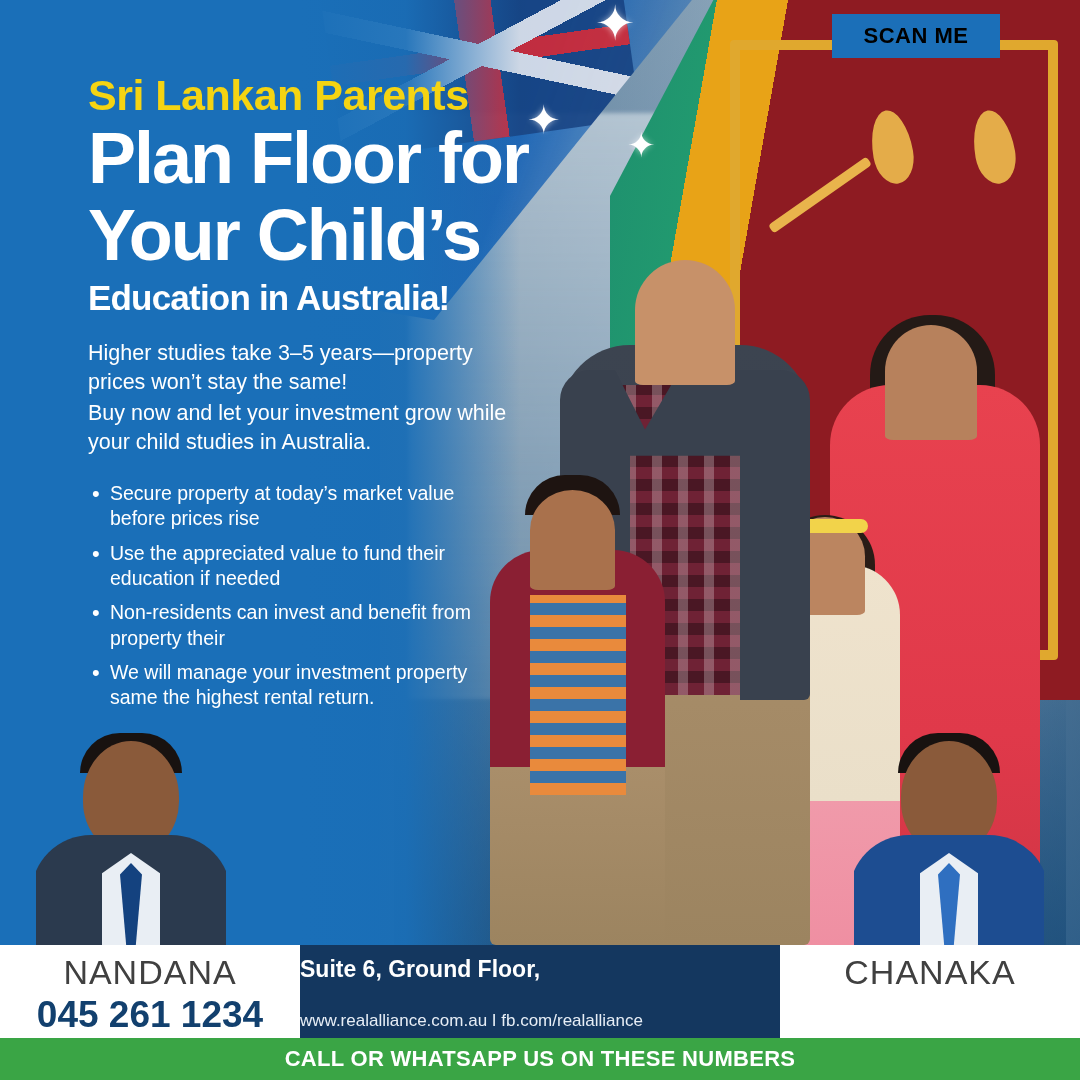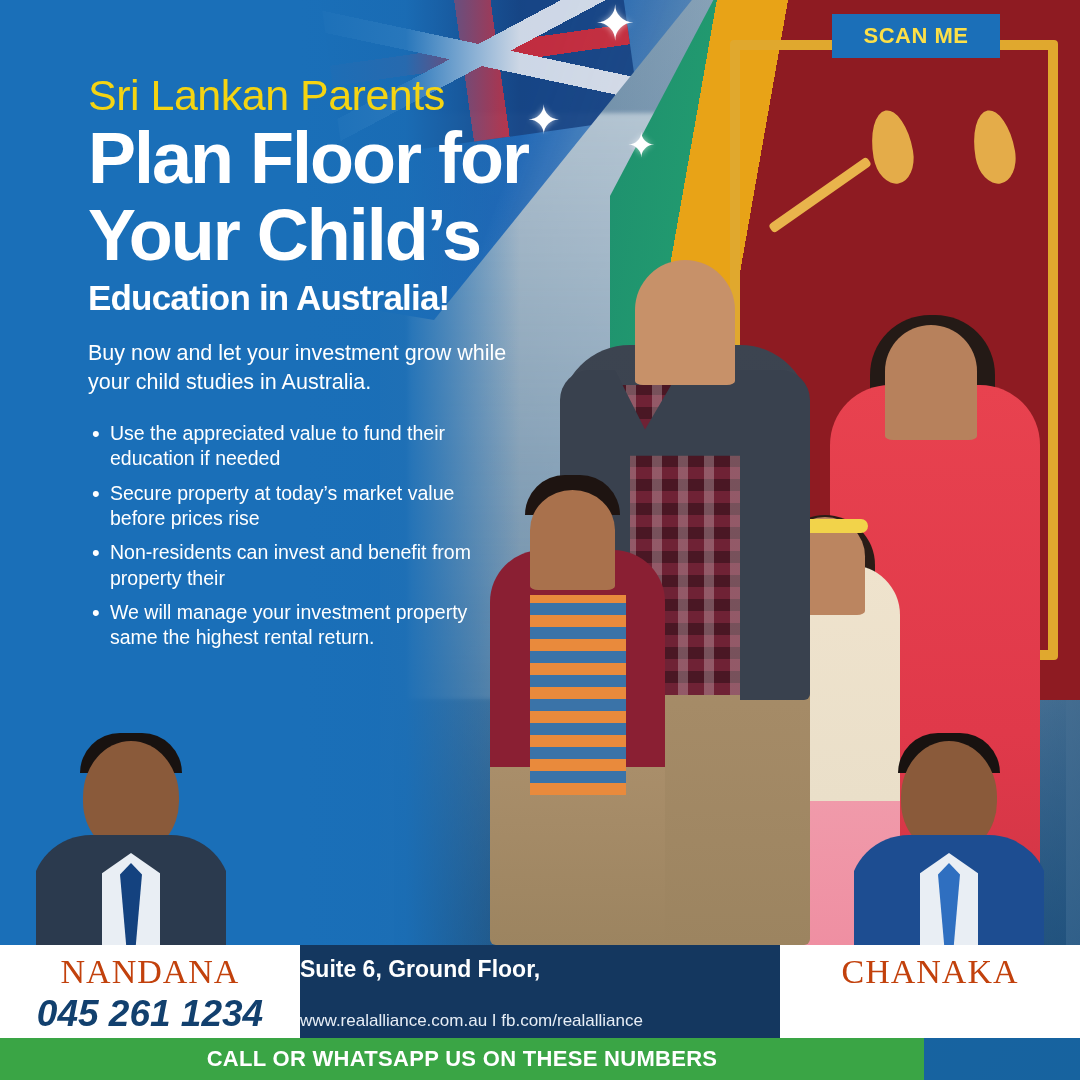--- a/index.html
+++ b/index.html
@@ -142,26 +142,26 @@
     background-size: 12px 12px, 12px 12px;
     position: relative; overflow: hidden;
   }
   .qr .finder { position: absolute; width: 36px; height: 36px; border: 6px solid #000; background: #fff; }
   .qr .finder i { display: block; width: 100%; height: 100%; background: #000; transform: scale(0.55); }
   .qr .f1 { left: 2px; top: 2px; }
   .qr .f2 { right: 2px; top: 2px; }
   .qr .f3 { left: 2px; bottom: 2px; }
   .qr .mid { position: absolute; left: 50px; top: 52px; width: 44px; height: 36px; background: #fff;
     color: #1b6fb8; font-weight: bold; font-size: 22px; text-align: center; line-height: 36px; letter-spacing: -1px; }
-  .scan-me { margin-top: 6px; background: #1b6fb8; color: #fde047; text-align: center;
+  .scan-me { margin-top: 6px; background: #1b6fb8; color: #000000; text-align: center;
     font-weight: bold; font-size: 22px; letter-spacing: 0.5px; padding: 9px 0; }
 
   
   .copy { position: absolute; left: 88px; top: 74px; width: 470px; z-index: 5; }
-  .eyebrow { color: #f5d412; font-size: 43px; font-weight: normal; letter-spacing: -0.5px; line-height: 1.0; }
+  .eyebrow { color: #f5d412; font-size: 43px; font-weight: bold; letter-spacing: -0.5px; line-height: 1.0; }
   .headline { color: #ffffff; font-weight: bold; font-size: 72px; line-height: 0.98; letter-spacing: -2px; margin-top: 6px; }
   .subhead { color: #ffffff; font-weight: bold; font-size: 35px; line-height: 1.05; letter-spacing: -0.8px; margin-top: 10px; }
   .para { color: #ffffff; font-size: 21.5px; line-height: 1.35; margin-top: 22px; width: 430px; }
   .para p + p { margin-top: 2px; }
   .bullets { margin-top: 24px; color: #ffffff; font-size: 19.5px; line-height: 1.3; list-style: none; width: 400px; }
   .bullets li { position: relative; padding-left: 22px; margin-bottom: 9px; }
   .bullets li:before { content: "\2022"; position: absolute; left: 4px; top: -1px; font-size: 22px; }
 
   
   .agent { position: absolute; bottom: 135px; width: 190px; height: 220px; overflow: hidden; }
@@ -178,26 +178,26 @@
   .agent .shirt { position: absolute; left: 50%; transform: translateX(-50%); bottom: 0;
     width: 58px; height: 92px; background: #e9eef4;
     clip-path: polygon(50% 0, 100% 22%, 100% 100%, 0 100%, 0 22%); }
   .agent .tie { position: absolute; left: 50%; transform: translateX(-50%); bottom: 0;
     width: 22px; height: 82px; background: #14427f; clip-path: polygon(50% 0, 100% 14%, 72% 100%, 28% 100%, 0 14%); }
   .agent.right .tie { background: #2f6fc0; }
 
   
   .footer { position: absolute; left: 0; bottom: 0; width: 1080px; height: 135px; display: flex; }
   .foot-name { flex: 0 0 300px; background: #ffffff; text-align: center; padding-top: 14px; }
-  .foot-name .nm { color: #c2410c; font-size: 37px; letter-spacing: 1px; font-family: Liberation Serif, serif; }
-  .foot-name .ph { color: #12406e; font-size: 40px; font-weight: bold; margin-top: 2px; font-style: italic; }
+  .foot-name .nm { color: #404040; font-size: 37px; letter-spacing: 1px; font-family: Liberation Sans, sans-serif; }
+  .foot-name .ph { color: #12406e; font-size: 40px; font-weight: bold; margin-top: 2px; }
   .foot-mid { flex: 1; background: #14375f; color: #ffffff; text-align: left; padding-top: 16px; }
   .foot-mid .addr { font-size: 23px; font-weight: bold; line-height: 1.3; }
   .foot-mid .web { font-size: 17px; margin-top: 26px; color: #e7eef6; }
-  .cta-bar { position: absolute; left: 0; bottom: 0; width: 924px; height: 42px;
+  .cta-bar { position: absolute; left: 0; bottom: 0; width: 1080px; height: 42px;
     background: #3aa545; color: #ffffff; text-align: center; font-weight: bold;
     font-size: 22px; line-height: 42px; letter-spacing: 0.3px; }
   .footer { bottom: 42px; height: 93px; }
   .foot-name { padding-top: 8px; }
   .foot-name .nm { font-size: 34px; }
   .foot-name .ph { font-size: 37px; }
   .foot-mid { padding-top: 10px; }
 </style>
 </head>
 <body>
@@ -250,26 +250,27 @@
     <div class="scan-me">SCAN ME</div>
   </div>
 
   <div class="copy">
     <div class="eyebrow">Sri Lankan Parents</div>
     <div class="headline">Plan Floor for</div>
     <div class="headline">Your Child’s</div>
     <div class="subhead">Education in Australia!</div>
 
     <div class="para">
+      <p>Higher studies take 3–5 years—property prices won’t stay the same!</p>
       <p>Buy now and let your investment grow while your child studies in Australia.</p>
     </div>
 
     <ul class="bullets">
+      <li>Secure property at today’s market value before prices rise</li>
       <li>Use the appreciated value to fund their education if needed</li>
-      <li>Secure property at today’s market value before prices rise</li>
       <li>Non-residents can invest and benefit from property their</li>
       <li>We will manage your investment property same the highest rental return.</li>
     </ul>
   </div>
 
   <div class="agent left">
     <div class="hair"></div>
     <div class="head"></div>
     <div class="suit"></div>
     <div class="shirt"></div>

